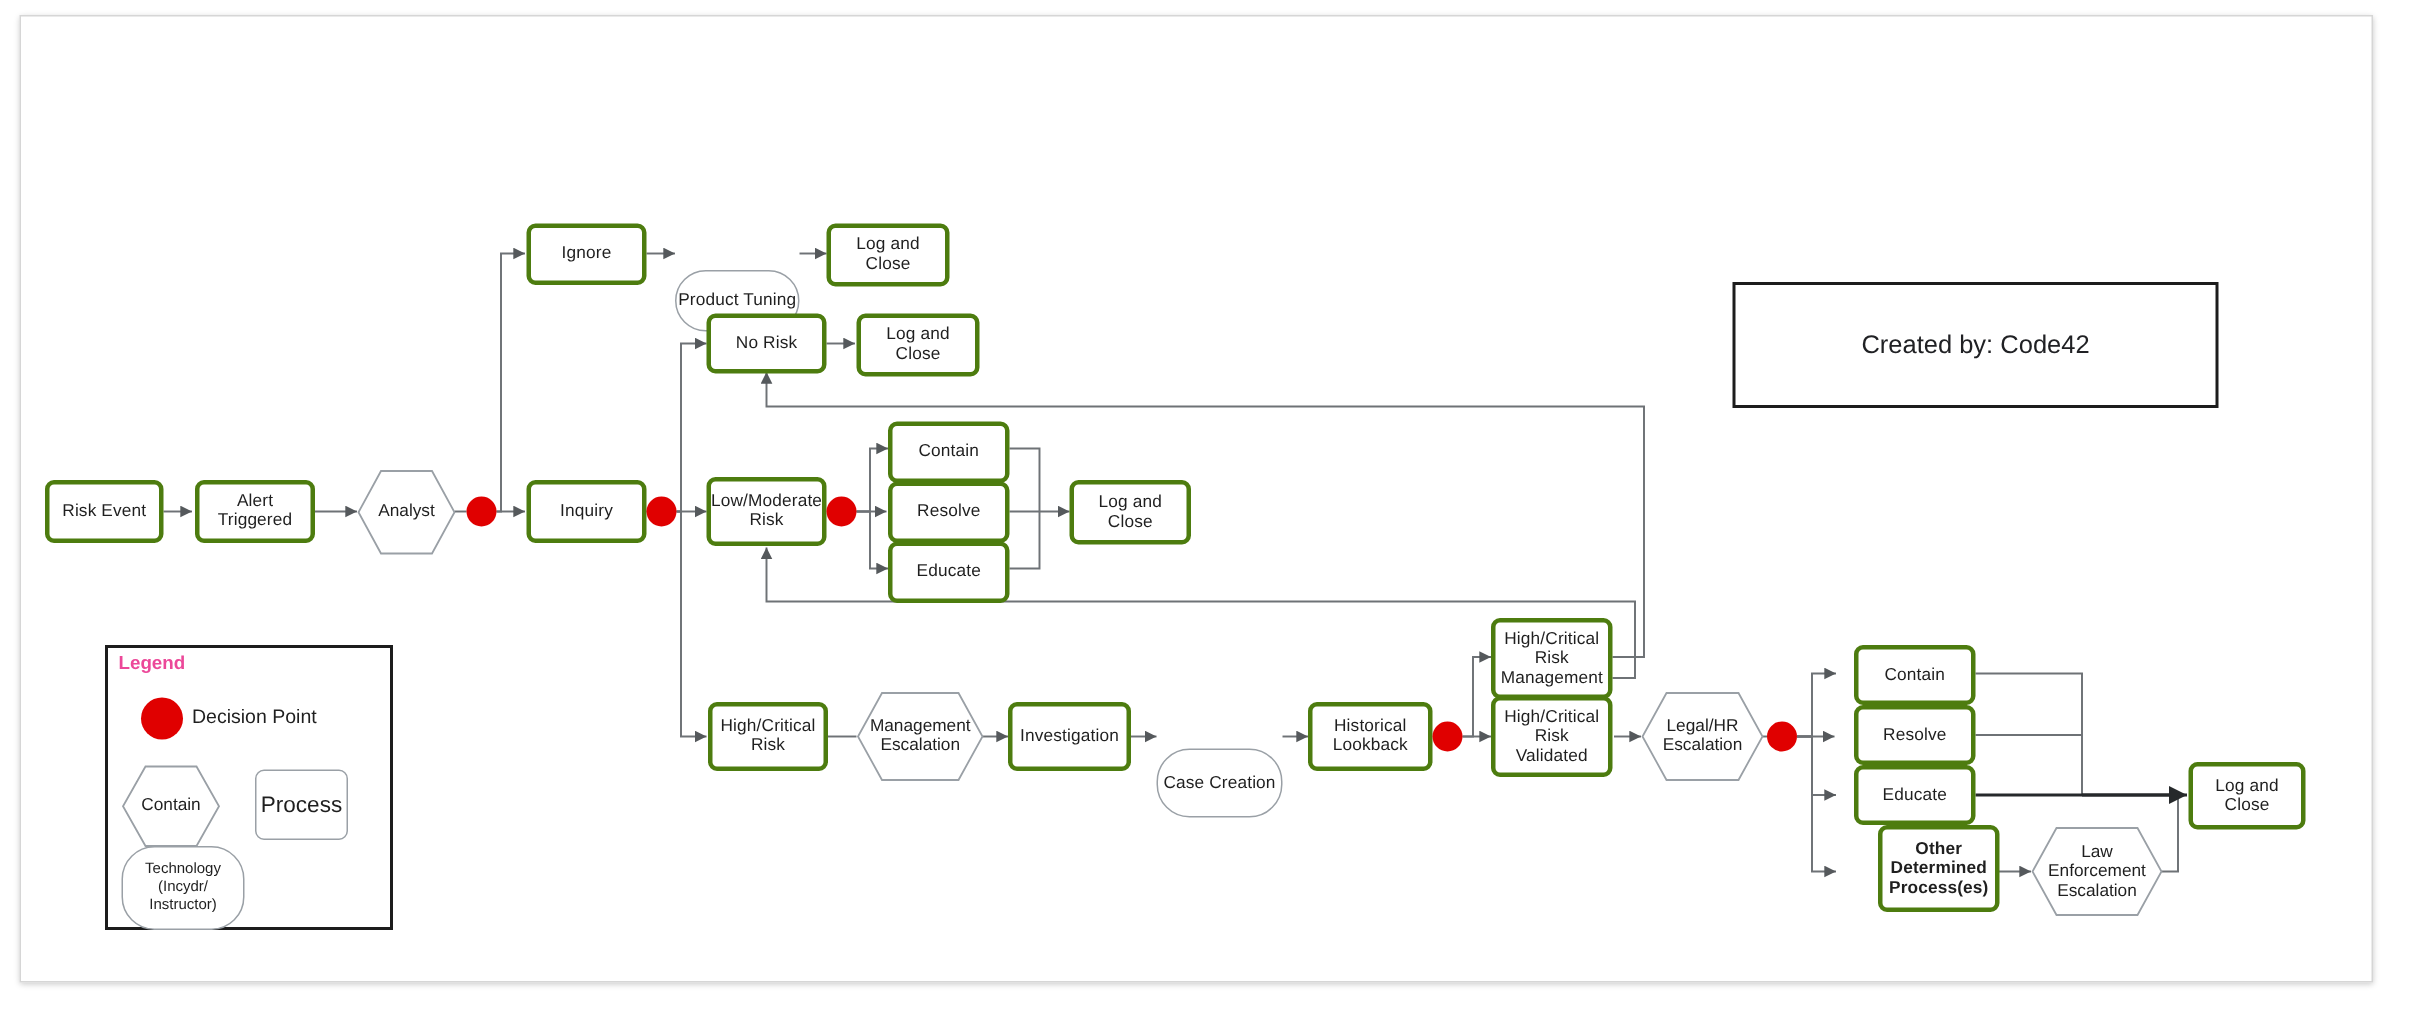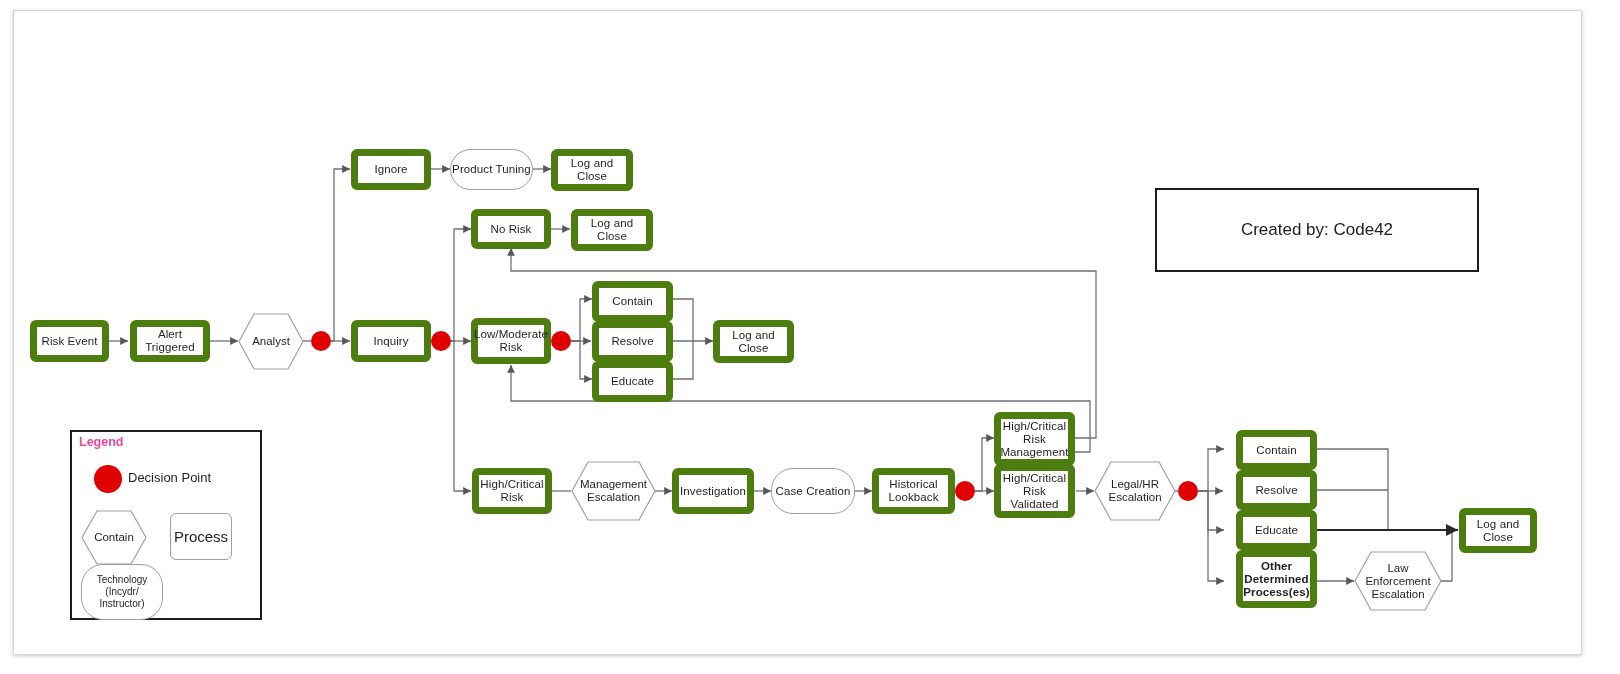--- a/index.html
+++ b/index.html
@@ -47,27 +47,28 @@
     align-items: center;
     justify-content: center;
     text-align: center;
     color: #1f1f1f;
     font-size: 11.5px;
     line-height: 13px;
     letter-spacing: 0.1px;
   }
   .proc {
     background: #ffffff;
-    border: 7px solid #4d7c0f;
+    border: 3px solid #4d7c0f;
     border-radius: 6px;
   }
   .term {
     background: #ffffff;
     border: 1px solid #9aa0a6;
     border-radius: 22px;
+    margin-top: 31px;
   }
   .hexwrap {
     position: absolute;
     box-sizing: border-box;
   }
   .hexwrap svg { position:absolute; left:0; top:0; }
   .hexlabel {
     position: absolute;
     left: 0; top: 0;
     width: 100%; height: 100%;
@@ -77,21 +78,21 @@
     text-align: center;
     font-size: 11.5px;
     line-height: 13px;
     color: #1f1f1f;
   }
   .dot {
     position: absolute;
     border-radius: 50%;
     background: #e00000;
   }
-  .bold-node { font-weight: bold; }
+  .bold-node { font-weight: bold; margin-left: 16px; }
 
   
   #title-box {
     position: absolute;
     left: 1155px;
     top: 188px;
     width: 324px;
     height: 84px;
     background: #ffffff;
     border: 2px solid #1c1c1c;

